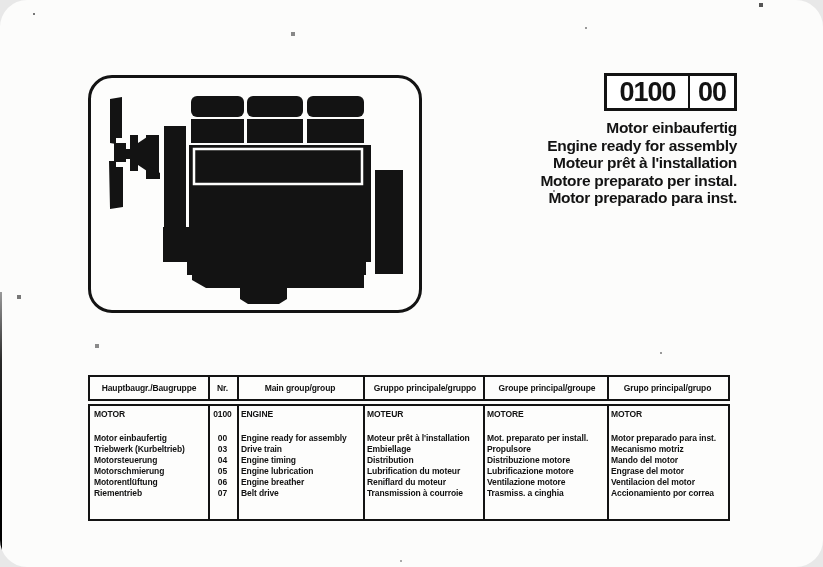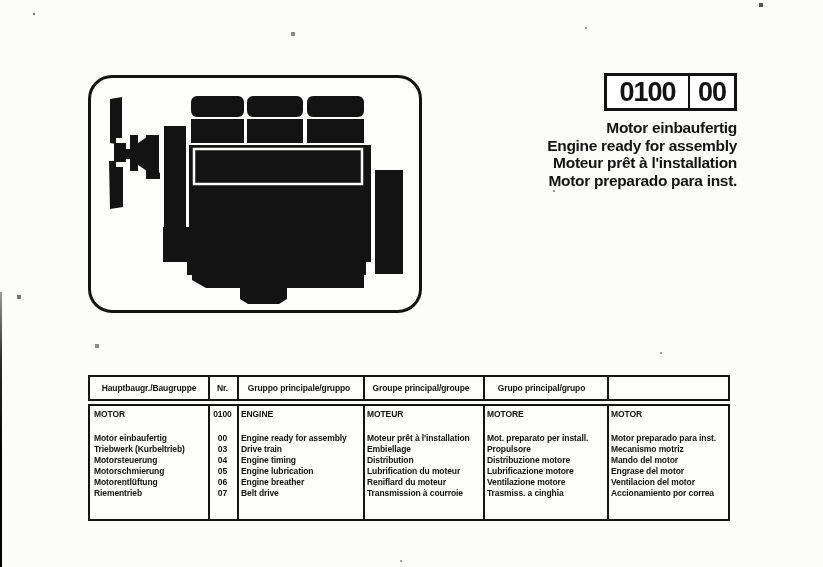--- a/index.html
+++ b/index.html
@@ -3,20 +3,21 @@
 <meta charset="utf-8">
 <style>
   html,body{margin:0;padding:0;background:#e8e8e8;}
   .page{
     position:relative;
     width:823px;height:567px;
     background:#fcfcfb;
     overflow:hidden;
     font-family:"Liberation Sans", sans-serif;
     color:#111;
+    border-radius:27px;
   }
   
   .edge-strip{
     position:absolute;left:0;top:292px;width:2px;height:275px;
     background:linear-gradient(180deg,#9a9a9a 0%,#2a2a2a 25%,#000 60%,#000 100%);
   }
   .specks{
     position:absolute;left:33px;top:13px;width:2px;height:2px;background:#777;
     box-shadow:
       259px 20px 0 1px #888,
@@ -130,26 +131,28 @@
 
   <div class="code-box">
     <div class="code-cell code-main">0100</div>
     <div class="code-cell code-sub">00</div>
   </div>
 
   <div class="title-block">
     <div>Motor einbaufertig</div>
     <div>Engine ready for assembly</div>
     <div>Moteur prêt à l'installation</div>
+    <div>Motore preparato per instal.</div>
     <div>Motor preparado para inst.</div>
   </div>
 
   <div class="tbl-head">
     <div class="hcell c0">Hauptbaugr./Baugruppe</div>
     <div class="hcell c1">Nr.</div>
+    <div class="hcell c2">Main group/group</div>
     <div class="hcell c4">Gruppo principale/gruppo</div>
     <div class="hcell c3">Groupe principal/groupe</div>
     <div class="hcell c5">Grupo principal/grupo</div>
     <div class="vline v0"></div>
     <div class="vline v1"></div>
     <div class="vline v2"></div>
     <div class="vline v3"></div>
     <div class="vline v4"></div>
   </div>
 

